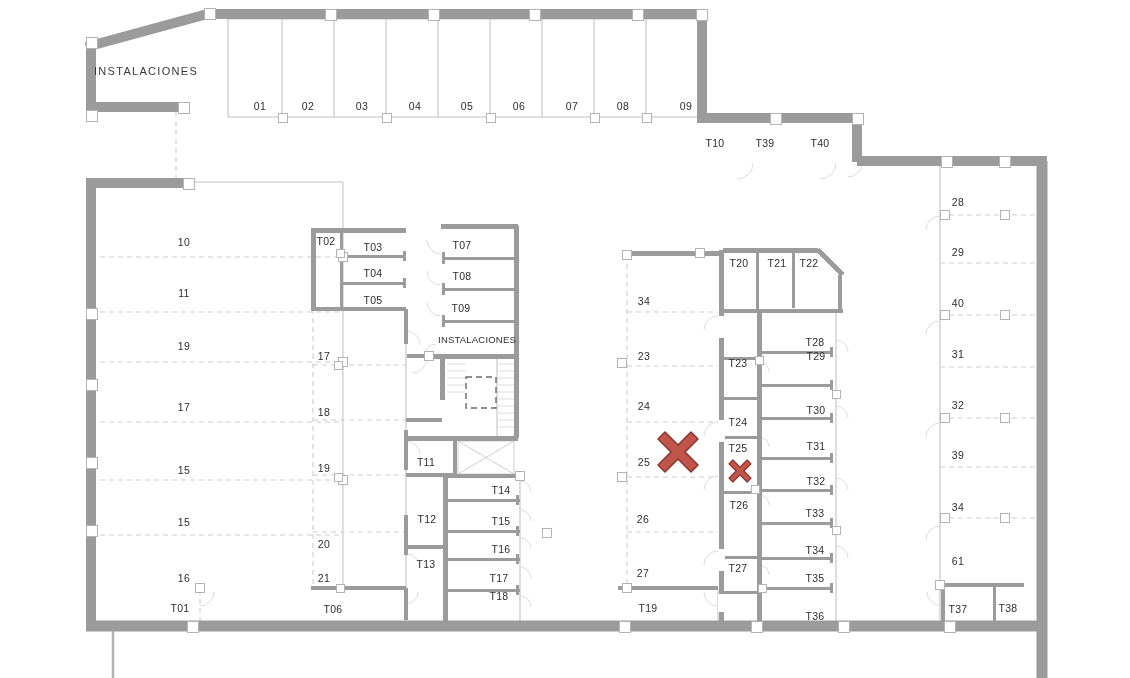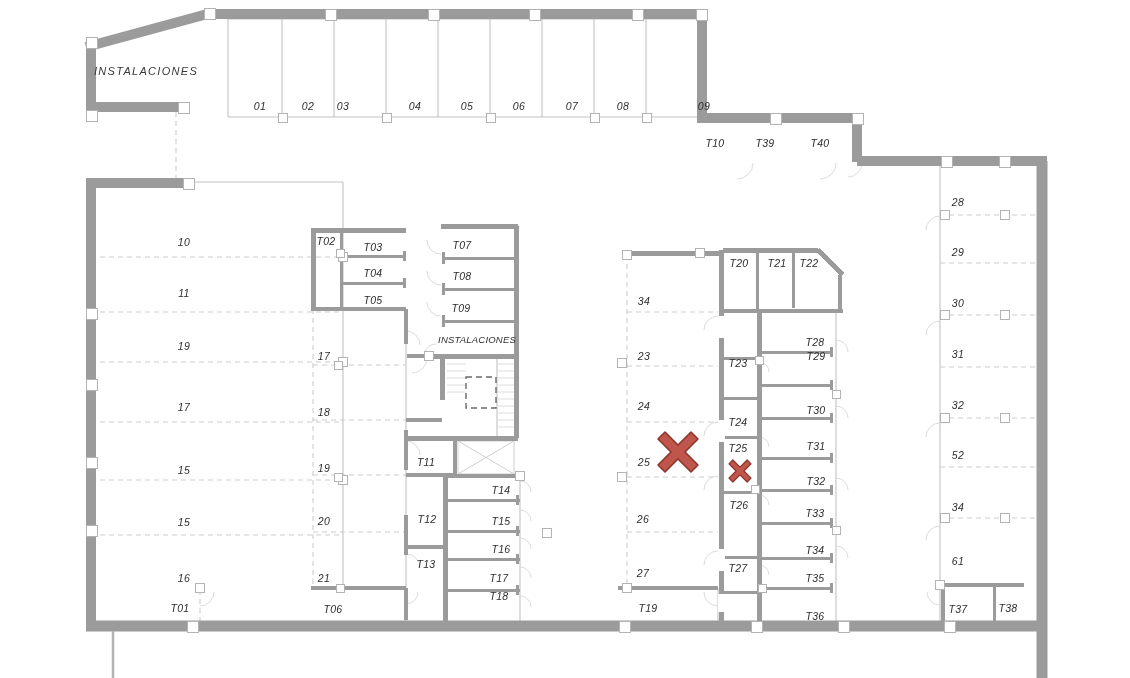--- a/index.html
+++ b/index.html
@@ -1,17 +1,17 @@
 <!DOCTYPE html>
 <html><head>
 <meta charset="utf-8">
 <style>
   html,body{margin:0;padding:0;background:#fff;}
   #plan{position:relative;width:1130px;height:678px;background:#ffffff;overflow:hidden;
-        font-family:"Liberation Sans", sans-serif;font-style:italic;}
+        font-family:"Liberation Sans", sans-serif;}
   #plan svg{position:absolute;left:0;top:0;}
   .lbl{position:absolute;transform:translate(-50%,-50%);font-size:10.5px;color:#2d2d2d;
        white-space:nowrap;letter-spacing:.3px;}
   .lbl.big{font-size:11px;letter-spacing:1.3px;color:#383838;}
   .lbl.mid{font-size:9.5px;letter-spacing:.2px;}
 </style>
 </head>
 <body>
 
 <div id="plan">
@@ -308,27 +308,27 @@
   </g>
   <g class="xmark" transform="translate(740,471) scale(0.55)">
     <path d="M-20,-13 L-13,-20 L0,-7 L13,-20 L20,-13 L7,0 L20,13 L13,20 L0,7 L-13,20 L-20,13 L-7,0 Z" fill="#c0564b" stroke="#8d362d" stroke-width="2.4" stroke-linejoin="round"></path>
   </g>
 </svg>
 
 <span class="lbl big" style="left:146px;top:71px">INSTALACIONES</span>
 
 <span class="lbl" style="left:260px;top:106px">01</span>
 <span class="lbl" style="left:308px;top:106px">02</span>
-<span class="lbl" style="left:343px;top:106px">03</span>
+<span class="lbl" style="left:362px;top:106px">03</span>
 <span class="lbl" style="left:415px;top:106px">04</span>
 <span class="lbl" style="left:467px;top:106px">05</span>
 <span class="lbl" style="left:519px;top:106px">06</span>
 <span class="lbl" style="left:572px;top:106px">07</span>
 <span class="lbl" style="left:623px;top:106px">08</span>
-<span class="lbl" style="left:704px;top:106px">09</span>
+<span class="lbl" style="left:686px;top:106px">09</span>
 
 <span class="lbl" style="left:715px;top:143px">T10</span>
 <span class="lbl" style="left:765px;top:143px">T39</span>
 <span class="lbl" style="left:820px;top:143px">T40</span>
 
 <span class="lbl" style="left:184px;top:242px">10</span>
 <span class="lbl" style="left:184px;top:293px">11</span>
 <span class="lbl" style="left:184px;top:346px">19</span>
 <span class="lbl" style="left:184px;top:407px">17</span>
 <span class="lbl" style="left:184px;top:470px">15</span>
@@ -337,21 +337,21 @@
 <span class="lbl" style="left:180px;top:608px">T01</span>
 
 <span class="lbl" style="left:326px;top:241px">T02</span>
 <span class="lbl" style="left:373px;top:247px">T03</span>
 <span class="lbl" style="left:373px;top:273px">T04</span>
 <span class="lbl" style="left:373px;top:300px">T05</span>
 
 <span class="lbl" style="left:324px;top:356px">17</span>
 <span class="lbl" style="left:324px;top:412px">18</span>
 <span class="lbl" style="left:324px;top:468px">19</span>
-<span class="lbl" style="left:324px;top:521px">20</span>
+<span class="lbl" style="left:324px;top:544px">20</span>
 <span class="lbl" style="left:324px;top:578px">21</span>
 <span class="lbl" style="left:333px;top:609px">T06</span>
 
 <span class="lbl" style="left:462px;top:245px">T07</span>
 <span class="lbl" style="left:462px;top:276px">T08</span>
 <span class="lbl" style="left:461px;top:308px">T09</span>
 <span class="lbl mid" style="left:477px;top:339px">INSTALACIONES</span>
 
 <span class="lbl" style="left:426px;top:462px">T11</span>
 <span class="lbl" style="left:427px;top:519px">T12</span>
@@ -384,22 +384,22 @@
 <span class="lbl" style="left:816px;top:410px">T30</span>
 <span class="lbl" style="left:816px;top:446px">T31</span>
 <span class="lbl" style="left:816px;top:481px">T32</span>
 <span class="lbl" style="left:815px;top:513px">T33</span>
 <span class="lbl" style="left:815px;top:550px">T34</span>
 <span class="lbl" style="left:815px;top:578px">T35</span>
 <span class="lbl" style="left:815px;top:616px">T36</span>
 
 <span class="lbl" style="left:958px;top:202px">28</span>
 <span class="lbl" style="left:958px;top:252px">29</span>
-<span class="lbl" style="left:958px;top:303px">30</span>
+<span class="lbl" style="left:958px;top:303px">40</span>
 <span class="lbl" style="left:958px;top:354px">31</span>
 <span class="lbl" style="left:958px;top:405px">32</span>
-<span class="lbl" style="left:958px;top:455px">52</span>
+<span class="lbl" style="left:958px;top:455px">39</span>
 <span class="lbl" style="left:958px;top:507px">34</span>
 <span class="lbl" style="left:958px;top:561px">61</span>
 <span class="lbl" style="left:958px;top:609px">T37</span>
 <span class="lbl" style="left:1008px;top:608px">T38</span>
 
 </div>
 
 </body></html>

